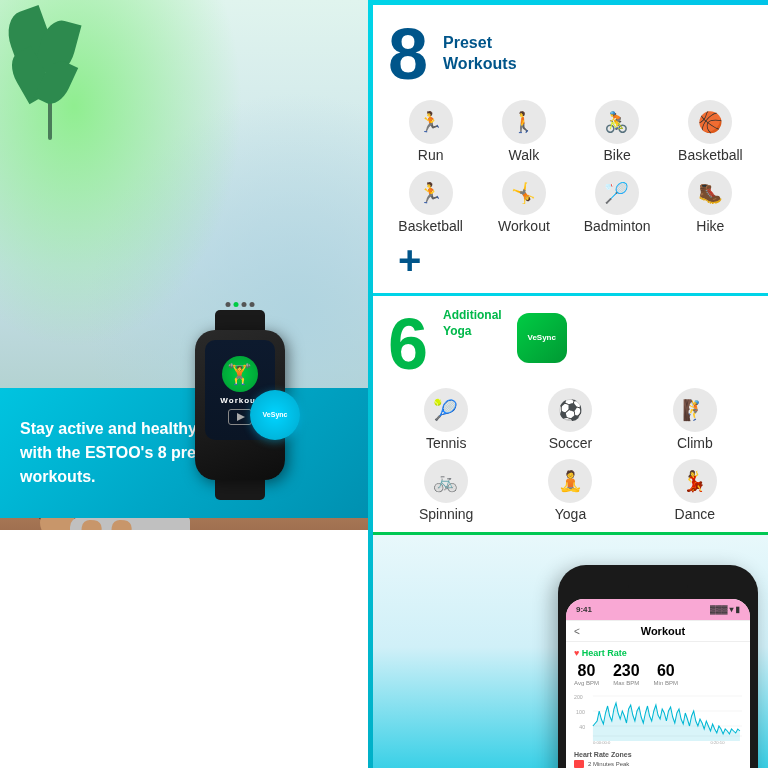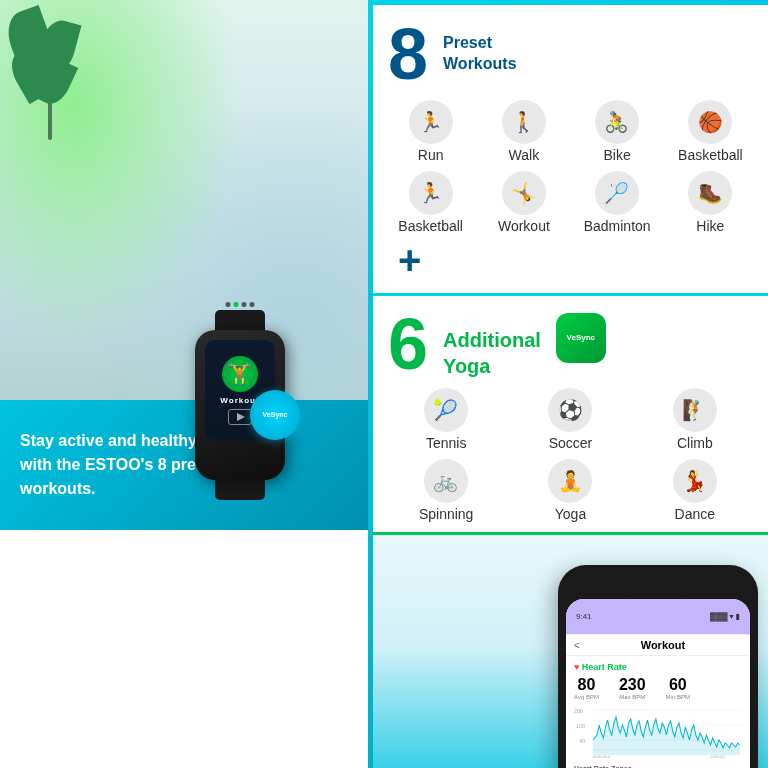--- a/index.html
+++ b/index.html
@@ -251,21 +251,21 @@
       font-size: 7px;
       color: #fff;
       font-weight: bold;
       text-align: center;
       line-height: 1.2;
     }
 
     
     .bottom-banner {
       position: absolute;
-      bottom: 0;
+      bottom: 12px;
       left: 0;
       width: 370px;
       height: 130px;
       background: linear-gradient(135deg, #00c4e0 0%, #00a8c8 50%, #0090b0 100%);
       display: flex;
       align-items: center;
       padding: 20px;
     }
     .banner-text {
       color: #fff;
@@ -355,25 +355,25 @@
       gap: 15px;
       margin-bottom: 8px;
     }
     .big-number-green {
       font-size: 72px;
       font-weight: 900;
       color: #00b84a;
       line-height: 1;
     }
     .modes-label {
-      font-size: 20px;
+      font-size: 12px;
       font-weight: bold;
       color: #00b84a;
       line-height: 1.3;
-      margin-top: 19px;
+      margin-top: 0;
     }
     .vesync-logo {
       width: 50px; height: 50px;
       background: linear-gradient(135deg, #00cc44 0%, #009933 100%);
       border-radius: 12px;
       display: flex; align-items: center; justify-content: center;
       margin-top: 5px;
     }
     .vesync-logo-text {
       color: #fff;
@@ -419,29 +419,30 @@
       z-index: 2;
     }
     .phone-screen {
       background: #fff;
       border-radius: 18px;
       height: 225px;
       overflow: hidden;
       padding: 0;
     }
     .phone-status-bar {
-      background: #c4b5fd;
-      height: 36px;
+      background: #f9a8d4;
+      height: 22px;
       display: flex;
       align-items: center;
       justify-content: space-between;
       padding: 2px 10px;
       font-size: 8px;
       color: #333;
       border-bottom: 0.5px solid #eee;
+      font-weight: bold;
     }
     .phone-status-icons {
       display: flex; gap: 2px; align-items: center;
     }
     .phone-header {
       display: flex;
       align-items: center;
       padding: 4px 8px;
       border-bottom: 0.5px solid #eee;
     }
@@ -461,21 +462,21 @@
       padding: 6px 8px;
     }
     .phone-section-title {
       font-size: 9px;
       color: #00c853;
       font-weight: bold;
       margin-bottom: 4px;
     }
     .heart-stats {
       display: flex;
-      gap: 20px;
+      gap: 14px;
       margin-bottom: 5px;
     }
     .heart-stat {
       text-align: center;
     }
     .heart-stat-num {
       font-size: 16px;
       font-weight: bold;
       color: #000;
     }

